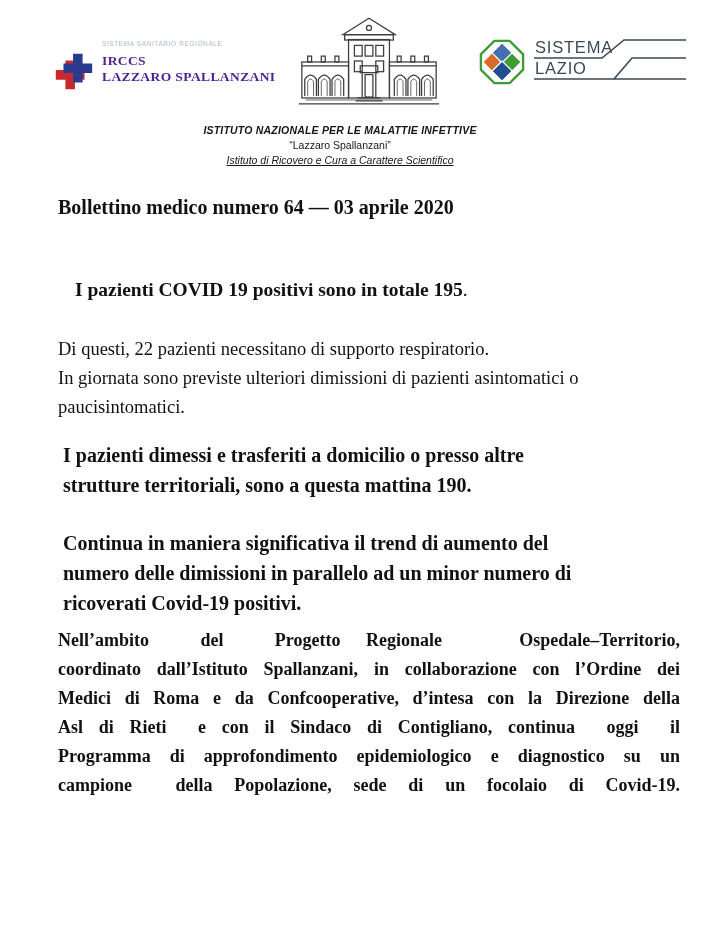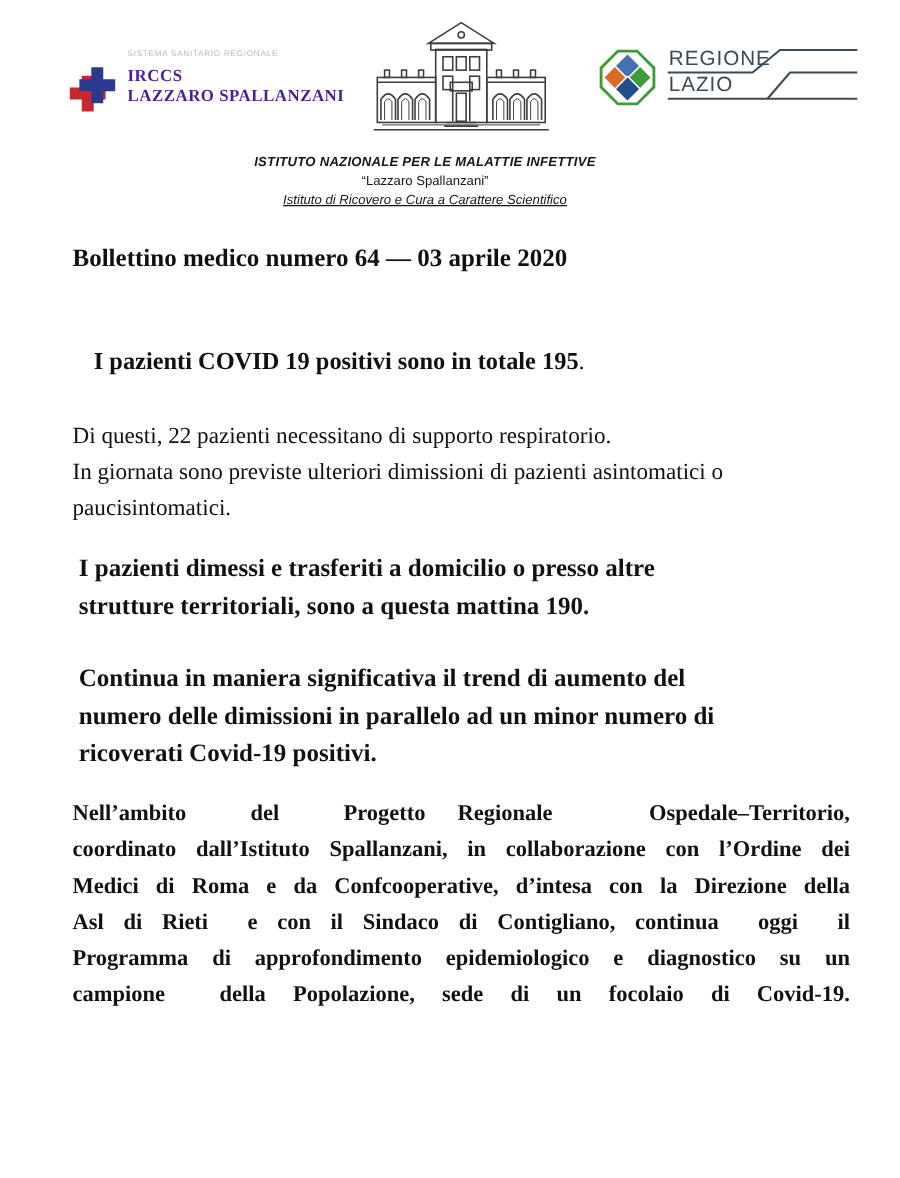--- a/index.html
+++ b/index.html
@@ -60,21 +60,21 @@
 
   .title { font-size: 20px; font-weight: 700; margin-top: 30px; white-space: nowrap; }
 
   .statement { font-size: 19.5px; font-weight: 700; margin-top: 60px; margin-left: 17px; }
   .statement .normal-period { font-weight: 400; }
 
   .para-support { margin-top: 34px; font-size: 18.5px; font-weight: 400; line-height: 29px; }
   .para-dimessi { margin-top: 18px; font-size: 20px; font-weight: 700; line-height: 30px; padding-left: 5px; }
   .para-trend   { margin-top: 28px; font-size: 20px; font-weight: 700; line-height: 30px; padding-left: 5px; }
   .para-progetto {
-    margin-top: 18px; font-size: 18px; font-weight: 700; line-height: 29px;
+    margin-top: 8px; font-size: 18px; font-weight: 700; line-height: 29px;
     text-align: justify; text-align-last: justify;
   }
   .para-roma5 { margin-top: 10px; font-size: 19px; font-weight: 700; line-height: 29px; }
 </style>
 </head>
 <body>
 
 <div class="page">
 
   <header class="masthead">
@@ -141,21 +141,21 @@
         <polygon points="14.5,15.5 24,25 14.5,34.5 5,25" fill="#d96a28" stroke="#ffffff" stroke-width="1.2"></polygon>
       </svg>
       <div class="lazio-mark">
         <svg class="lazio-lines" viewBox="0 0 152 52" preserveAspectRatio="none" aria-hidden="true">
           <g fill="none" stroke="#3c4956" stroke-width="1.6">
             <path d="M0,22 H68 L90,4 H152"></path>
             <path d="M0,43 H152"></path>
             <path d="M152,22 H98 L80,43"></path>
           </g>
         </svg>
-        <div class="lazio-word w1">REGIONE</div>
+        <div class="lazio-word w1">SISTEMA</div>
         <div class="lazio-word w2">LAZIO</div>
       </div>
     </div>
 
   </header>
 
   <section class="institute">
     <div class="inst-1">ISTITUTO NAZIONALE PER LE MALATTIE INFETTIVE</div>
     <div class="inst-2">“Lazzaro Spallanzani”</div>
     <div class="inst-3">Istituto di Ricovero e Cura a Carattere Scientifico</div>

